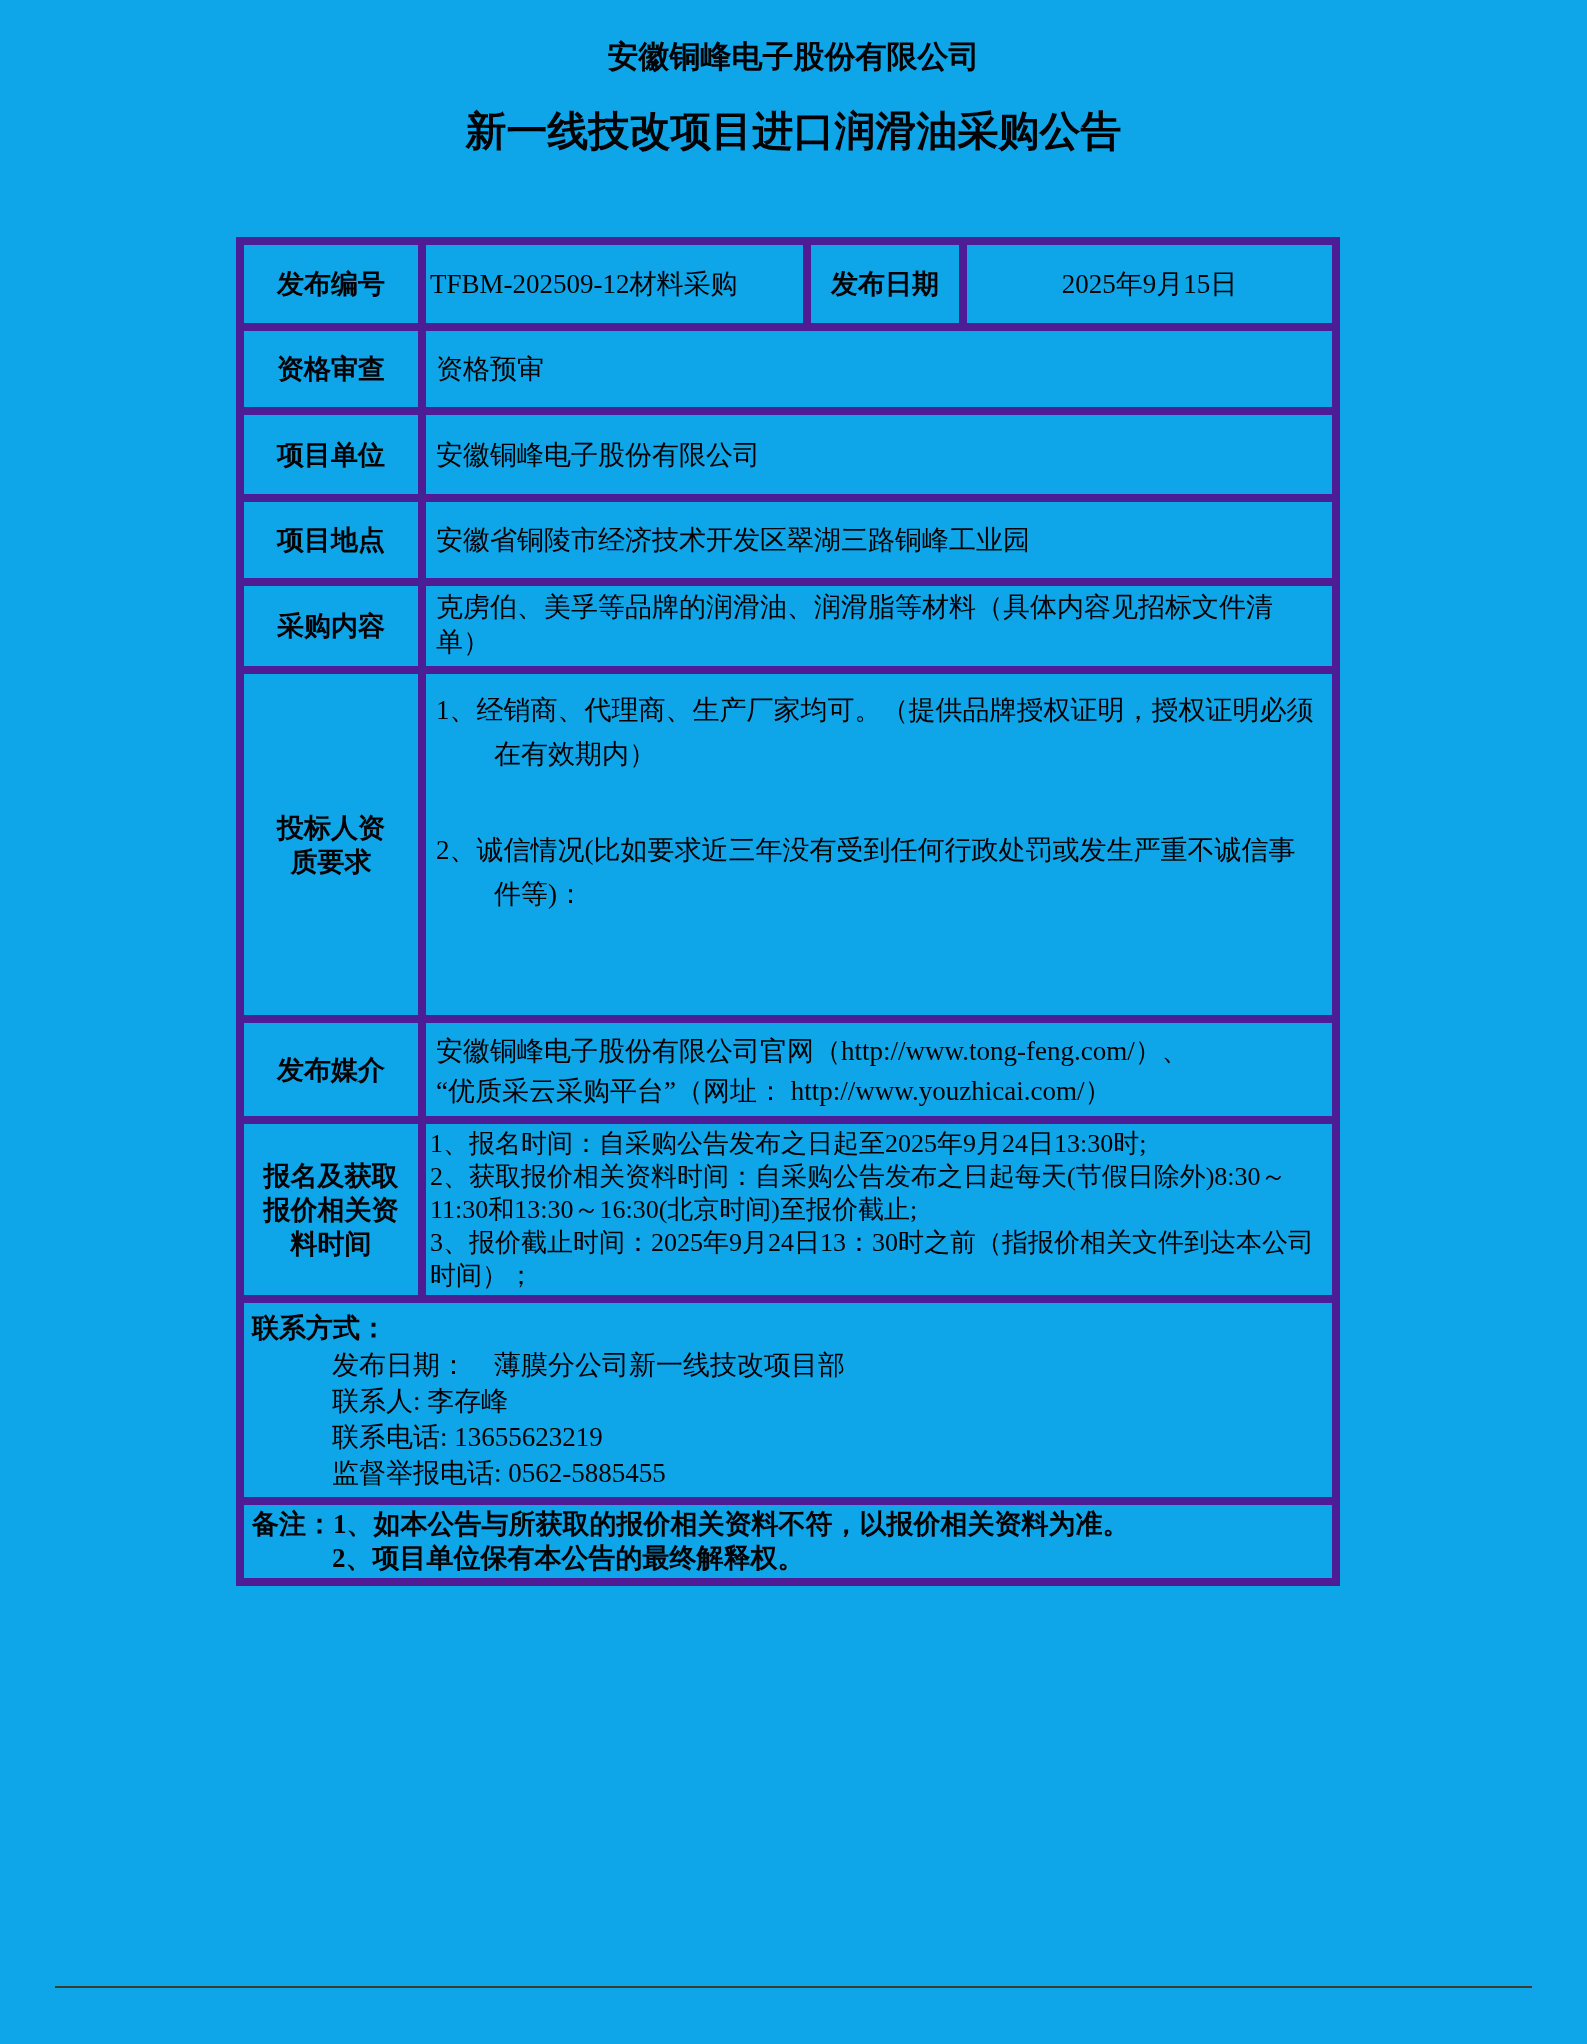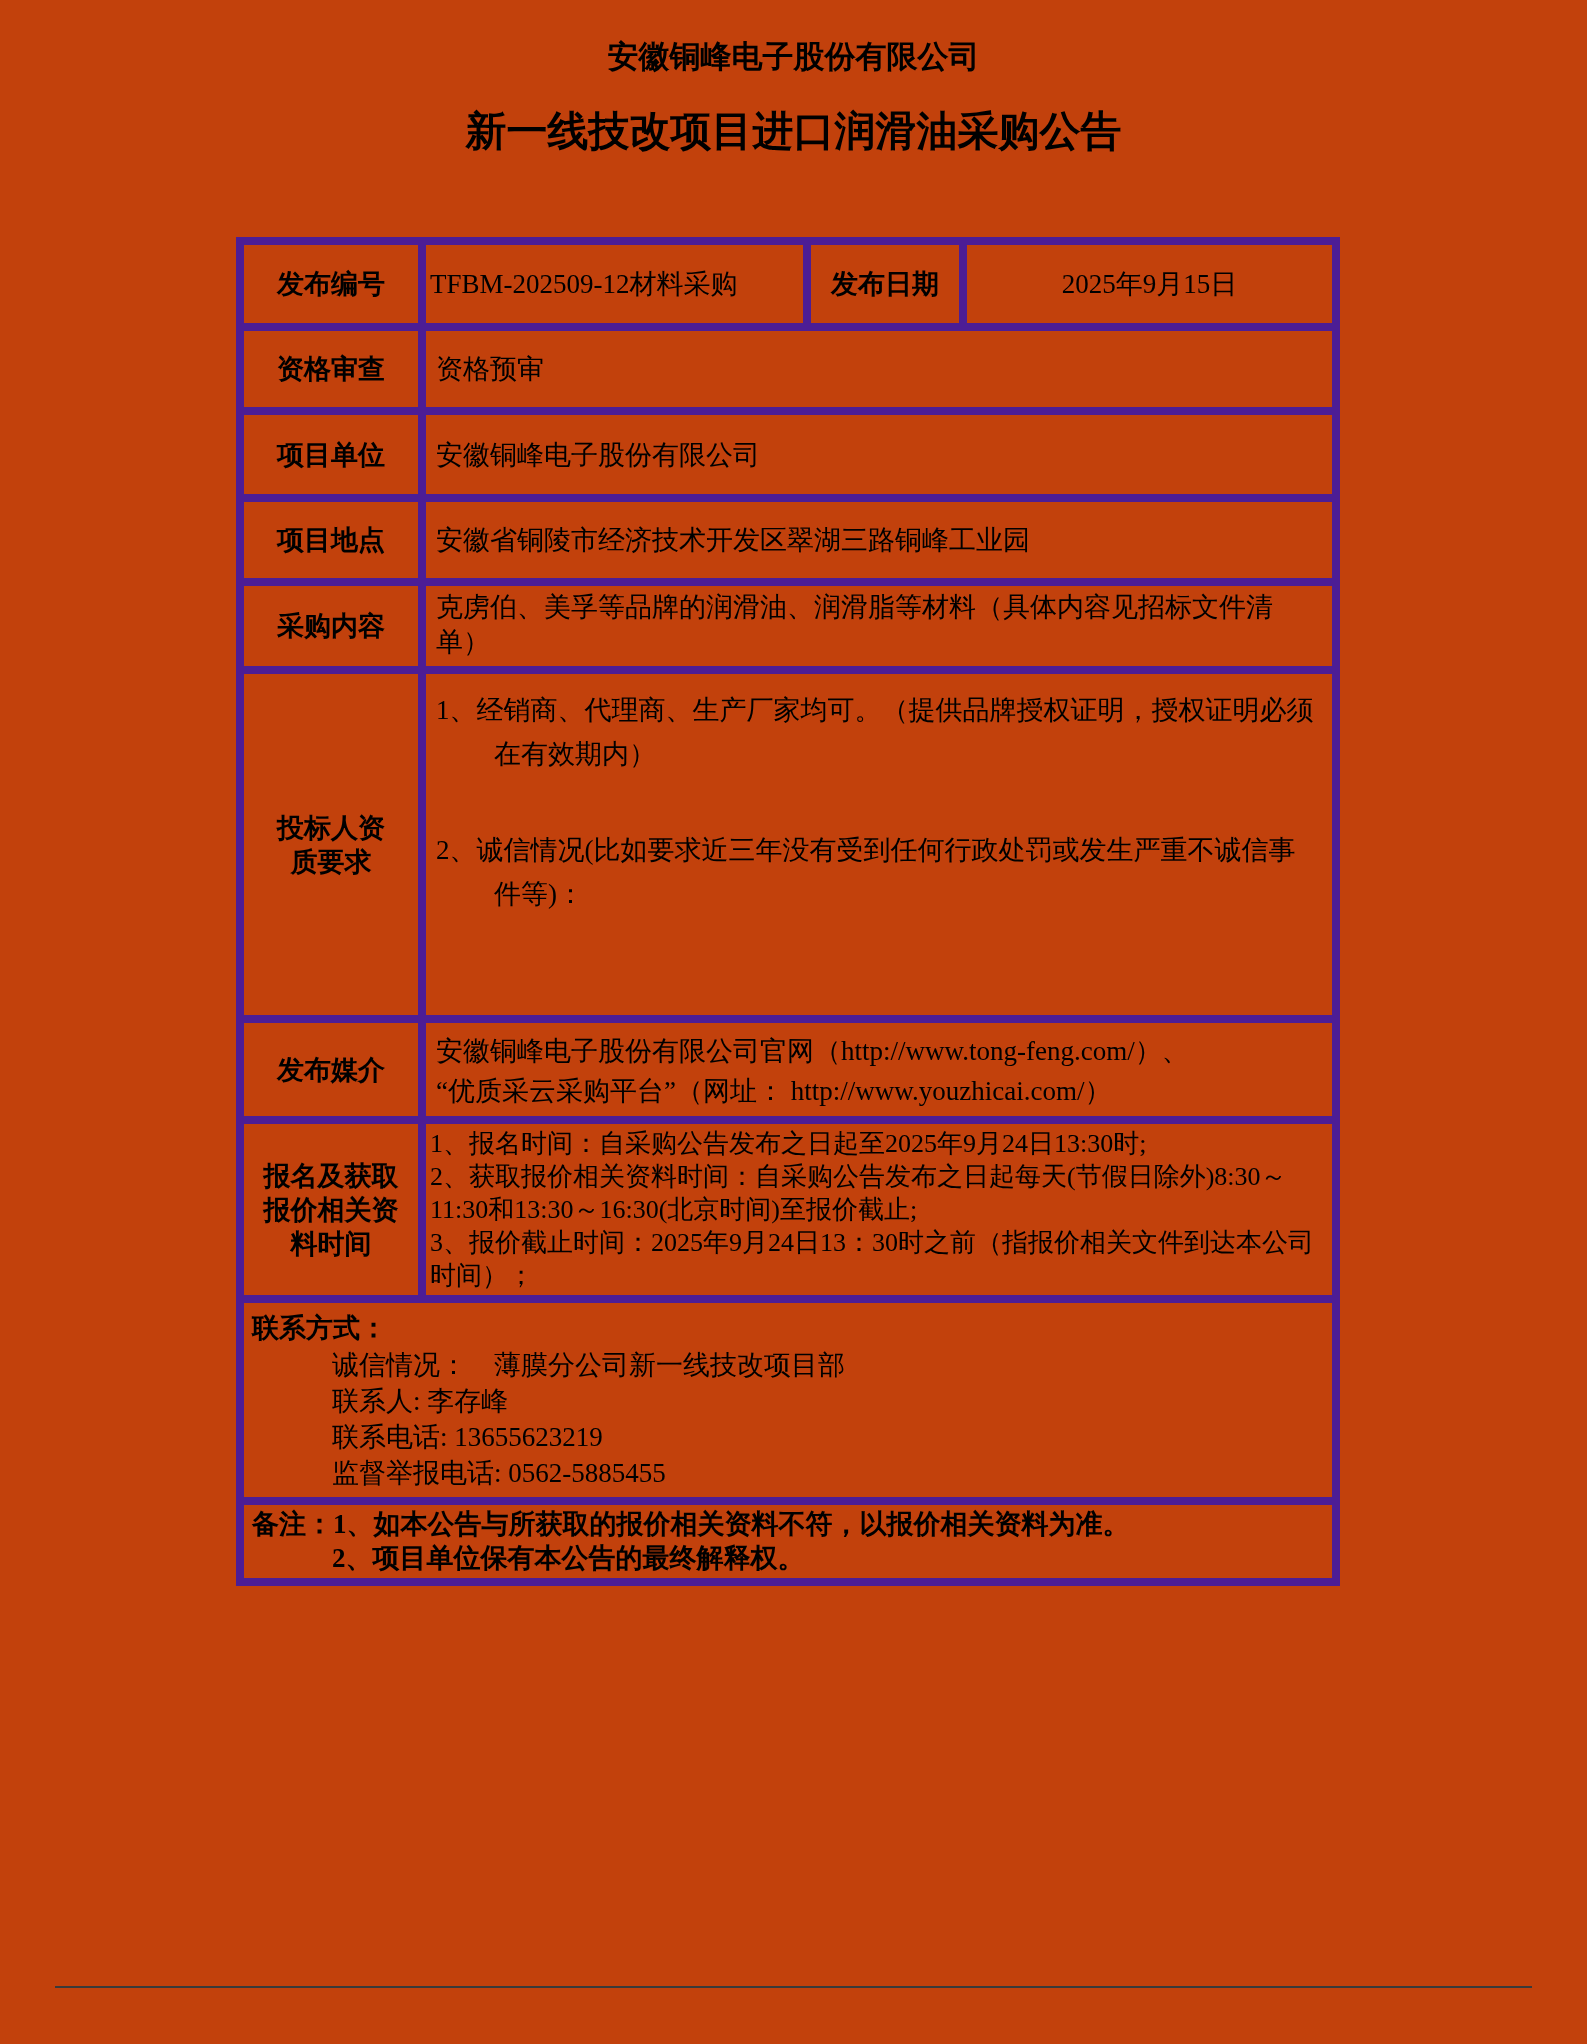--- a/index.html
+++ b/index.html
@@ -1,20 +1,20 @@
 <!DOCTYPE html>
 <html><head>
 <meta charset="utf-8">
 <style>
   html,body { margin:0; padding:0; background:#ffffff; }
   .page {
     position: relative;
     width: 1587px;
     height: 2044px;
-    background: #c2410c;
+    background: #0ea5e9;
     font-family: "Liberation Serif", serif;
     color: #000000;
     overflow: hidden;
   }
   .title {
     position: absolute;
     top: 36px; left: 0;
     width: 100%;
     text-align: center;
     font-family: "Liberation Sans", sans-serif;
@@ -155,21 +155,21 @@
         <td class="value" colspan="3">
           <div>1、报名时间：自采购公告发布之日起至2025年9月24日13:30时;</div>
           <div>2、获取报价相关资料时间：自采购公告发布之日起每天(节假日除外)8:30～11:30和13:30～16:30(北京时间)至报价截止;</div>
           <div>3、报价截止时间：2025年9月24日13：30时之前（指报价相关文件到达本公司时间）；</div>
         </td>
       </tr>
 
       <tr class="r10">
         <td colspan="4">
           <div class="contact-title">联系方式：</div>
-          <div class="contact-line">诚信情况：　薄膜分公司新一线技改项目部</div>
+          <div class="contact-line">发布日期：　薄膜分公司新一线技改项目部</div>
           <div class="contact-line">联系人: 李存峰</div>
           <div class="contact-line">联系电话: 13655623219</div>
           <div class="contact-line">监督举报电话: 0562-5885455</div>
         </td>
       </tr>
 
       <tr class="r11">
         <td colspan="4">
           <div>备注：1、如本公告与所获取的报价相关资料不符，以报价相关资料为准。</div>
           <div class="remark-line2">2、项目单位保有本公告的最终解释权。</div>

